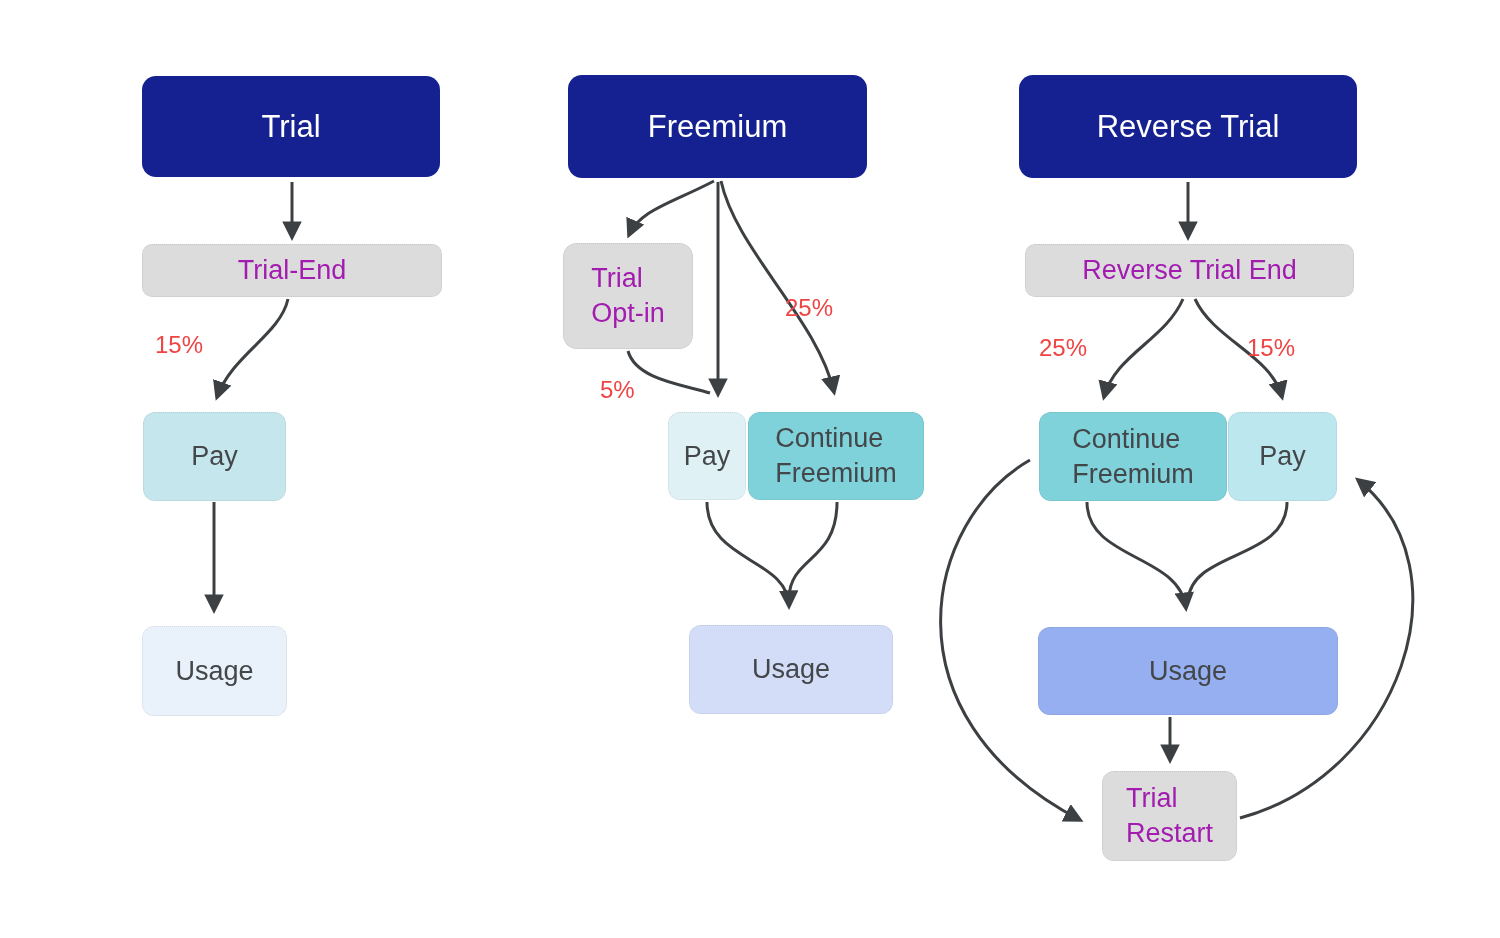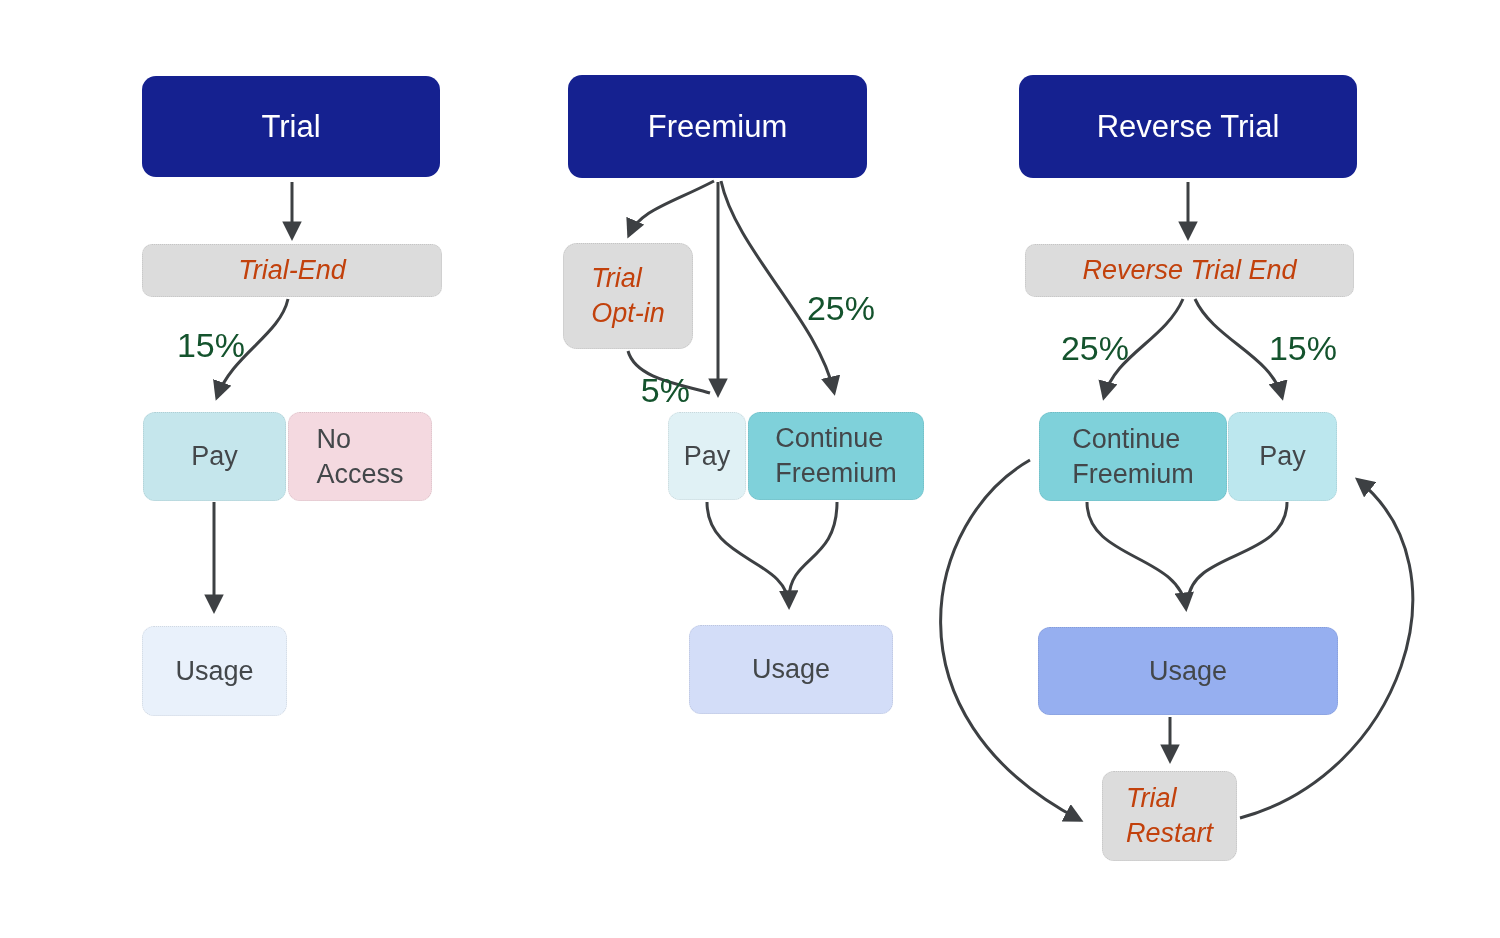--- a/index.html
+++ b/index.html
@@ -36,30 +36,29 @@
     border: 1px dotted rgba(0,0,0,0.10);
     box-sizing: border-box;
   }
   .node.header {
     border-radius: 14px;
     font-size: 31px;
     color: #ffffff;
     border: none;
   }
   .node.gray {
-    color: #c2410c;
-    font-style: italic;
+    color: #a21caf;
   }
   .pct {
     position: absolute;
     width: 90px;
-    font-size: 34px;
+    font-size: 24px;
     line-height: 30px;
-    text-align: right;
-    color: #14532d;
+    text-align: left;
+    color: #ef4444;
   }
 </style>
 </head>
 <body>
 
 <div class="canvas">
 
   <svg class="edges" viewBox="0 0 1500 938">
     <defs>
       <marker id="ah" viewBox="0 0 10 10" refX="8" refY="5" markerWidth="6.5" markerHeight="6.5" orient="auto-start-reverse">
@@ -91,22 +90,20 @@
   </svg>
 
   <div class="node header" style="left: 142px; top: 76px; width: 298px; height: 101px; background-color: rgb(21, 33, 144);">Trial</div>
 
   <div class="node gray" style="left: 142px; top: 244px; width: 300px; height: 53px; border-radius: 10px; background-color: rgb(220, 220, 220);">Trial-End</div>
 
   <div class="pct" style="left:155px; top:330px">15%</div>
 
   <div class="node" style="left: 143px; top: 412px; width: 143px; height: 89px; background-color: rgb(197, 230, 236);">Pay</div>
 
-  <div class="node" style="left: 288px; top: 412px; width: 144px; height: 89px; background-color: rgb(244, 217, 224);">No
-Access</div>
 
   <div class="node" style="left: 142px; top: 626px; width: 145px; height: 90px; background-color: rgb(233, 241, 251);">Usage</div>
 
   <div class="node header" style="left: 568px; top: 75px; width: 299px; height: 103px; background-color: rgb(21, 33, 144);">Freemium</div>
 
   <div class="node gray" style="left: 563px; top: 243px; width: 130px; height: 106px; border-radius: 14px; background-color: rgb(220, 220, 220);">Trial
 Opt-in</div>
 
   <div class="pct" style="left:785px; top:293px">25%</div>
 

